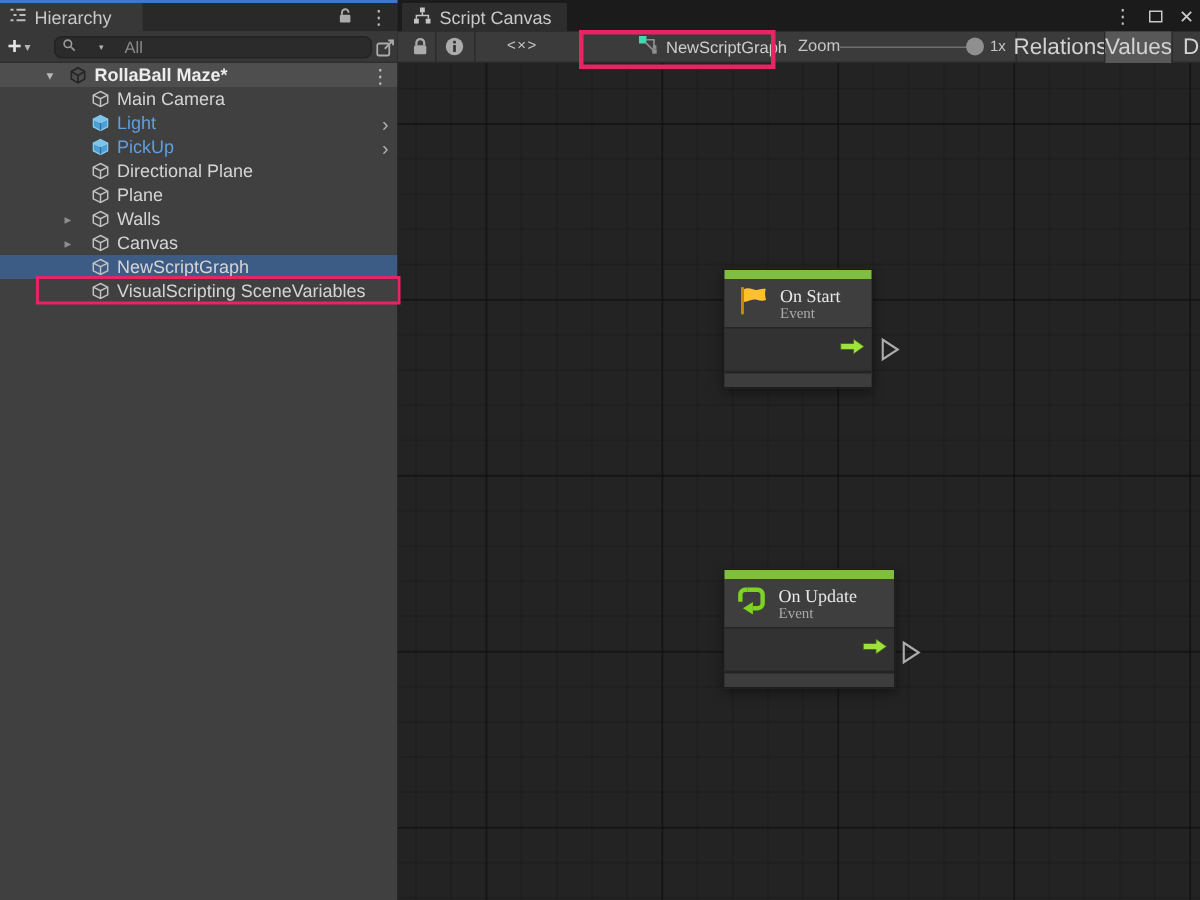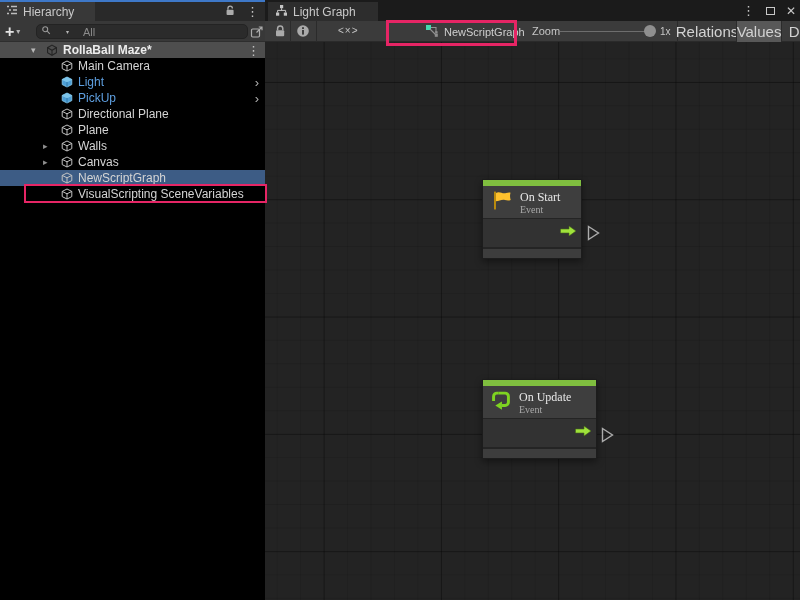--- a/index.html
+++ b/index.html
@@ -1,20 +1,20 @@
 <!DOCTYPE html>
 <html><head>
 <meta charset="utf-8">
 <style>
   * { margin:0; padding:0; box-sizing:border-box; }
   body { background:#111; font-family:"Liberation Sans", "DejaVu Sans", sans-serif; }
   .screen { position:relative; width:800px; height:600px; overflow:hidden; background:#232323; color:#ccc; font-size:12px; }
 
   
-  .hier { position:absolute; left:0; top:0; width:265px; height:600px; background:#000000; }
+  .hier { position:absolute; left:0; top:0; width:265px; height:600px; background:#404040; }
   .h-tabstrip { position:absolute; left:0; top:0; width:265px; height:21px; background:#292929; }
   .blue-line { position:absolute; left:0; top:0; width:265px; height:2px; background:#3E78C8; z-index:5; }
   .h-tab { position:absolute; left:0; top:2px; width:95px; height:19px; background:#383838; display:flex; align-items:center; gap:5px; padding-left:6px; color:#C9C9C9; }
   .strip-icons { position:absolute; right:6px; top:2px; height:19px; display:flex; align-items:center; gap:10px; }
   .kebab { color:#C2C2C2; font-size:13px; line-height:1; cursor:default; }
   .h-toolbar { position:absolute; left:0; top:21px; width:265px; height:21px; background:#383838; border-bottom:1px solid #2e2e2e; }
   .plus-btn { position:absolute; left:5px; top:0; height:21px; display:flex; align-items:center; gap:2px; color:#E3E3E3; }
   .plus-glyph { font-size:16px; line-height:1; font-weight:bold; }
   .caret { font-size:8px; color:#B5B5B5; }
   .searchbox { position:absolute; left:36px; top:3px; width:212px; height:15px; background:#2B2B2B; border:1px solid #232323; border-radius:5px; display:flex; align-items:center; padding:0 4px; gap:14px; }
@@ -219,21 +219,21 @@
     <div class="g-tabstrip">
       <div class="g-tab">
         <span>
           <svg width="13" height="13" viewBox="0 0 13 13">
               <rect x="5" y="1" width="3.2" height="3.2" fill="#C4C4C4"></rect>
               <rect x="1" y="8.5" width="3.2" height="3.2" fill="#C4C4C4"></rect>
               <rect x="8.8" y="8.5" width="3.2" height="3.2" fill="#C4C4C4"></rect>
               <path d="M6.6 4.2V6.4M2.6 8.5V6.4h8V8.5" stroke="#C4C4C4" fill="none" stroke-width="1"></path>
             </svg>
         </span>
-        <span>Light Graph</span>
+        <span>Script Canvas</span>
       </div>
       <div class="win-controls">
         <span class="kebab">⋮</span>
         <span class="max-box"></span>
         <span class="close-x">✕</span>
       </div>
     </div>
 
     <div class="g-toolbar">
       <span class="tb-icon" style="left:8px">

